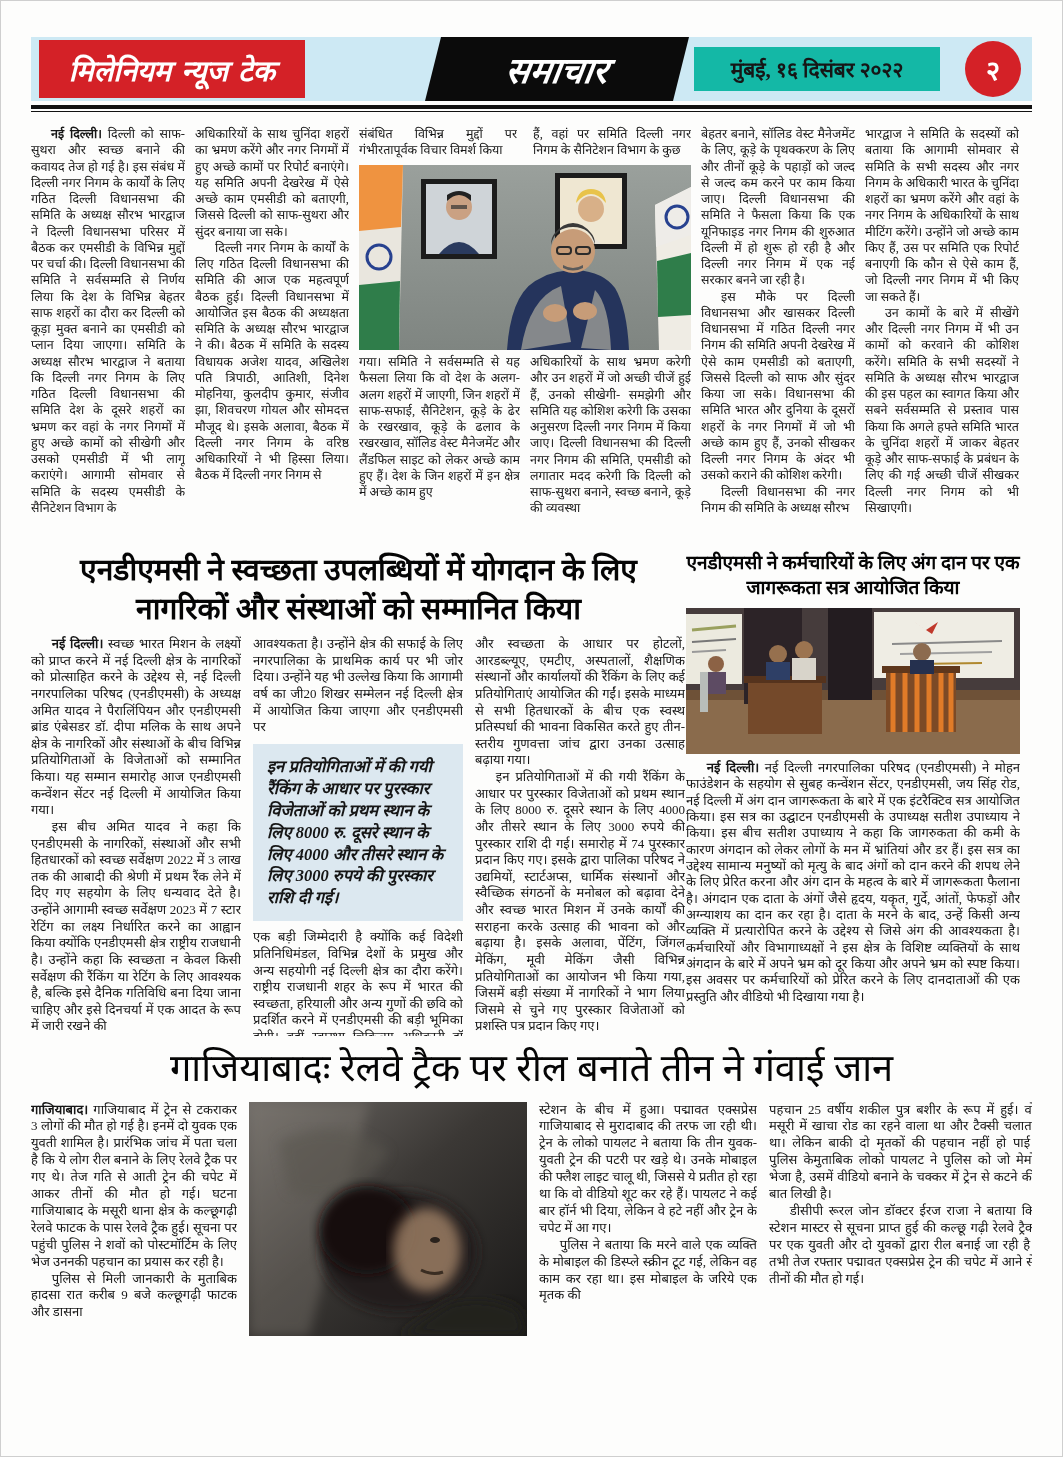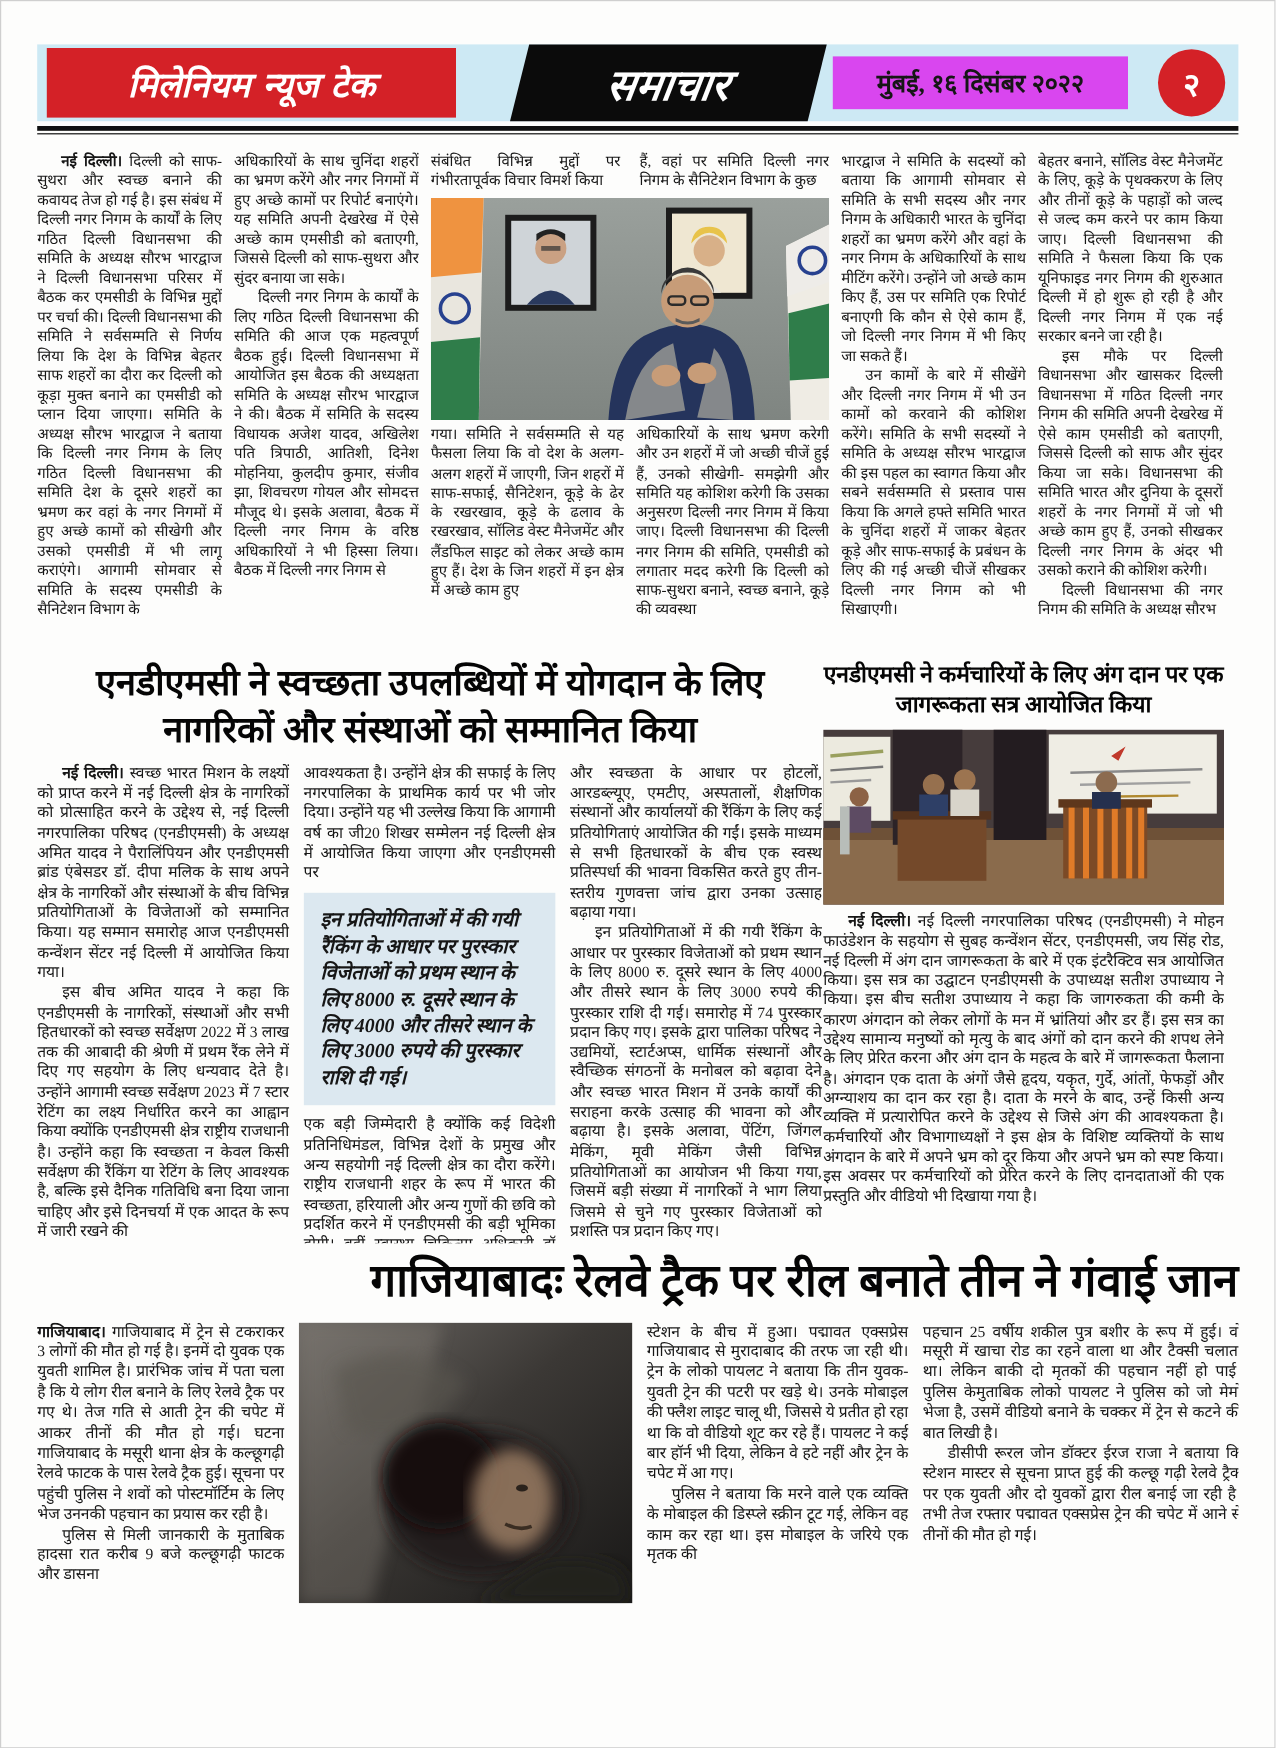--- a/index.html
+++ b/index.html
@@ -5,55 +5,55 @@
   * { margin:0; padding:0; box-sizing:border-box; }
   body { background:#e8e8e8; font-family:"Liberation Serif","DejaVu Serif",serif; }
   .page {
     position:relative; width:1063px; height:1457px; margin:0 auto;
     background:#fdfdfc; overflow:hidden; border:1px solid #cfcfcf;
     padding:0 30px; color:#161616;
   }
   
   .topbar { position:relative; margin-top:36px; height:64px; background:#cde9f4; }
   .brand {
-    position:absolute; left:8px; top:3px; width:341px; height:58px;
+    position:absolute; left:8px; top:3px; width:266px; height:58px;
     background:#d42127; display:flex; align-items:center; justify-content:center;
   }
   .brand span {
     color:#fff; font-family:"DejaVu Sans","Liberation Sans",sans-serif;
     font-weight:bold; font-style:italic; font-size:29px; white-space:nowrap;
   }
   .section-flag {
     position:absolute; left:402px; top:0; width:248px; height:64px;
     background:#0b0b0b; transform:skewX(-14deg);
     display:flex; align-items:center; justify-content:center;
   }
   .section-flag span {
     transform:skewX(6deg); color:#fff; font-weight:bold; font-style:italic;
     font-size:36px; font-family:"DejaVu Sans","Liberation Sans",sans-serif;
   }
   .datebox {
     position:absolute; left:663px; top:10px; width:246px; height:44px;
-    background:#d946ef; display:flex; align-items:center; justify-content:center;
+    background:#14b8a6; display:flex; align-items:center; justify-content:center;
   }
   .datebox span { font-weight:bold; font-size:21px; white-space:nowrap; }
   .pagenum {
     position:absolute; left:934px; top:4px; width:56px; height:56px; border-radius:50%;
     background:#d42127; display:flex; align-items:center; justify-content:center;
   }
   .pagenum span { color:#fff; font-size:27px; font-weight:bold; }
   .rule-double { margin-top:4px; border-top:4px solid #111; border-bottom:1px solid #111; height:7px; }
   
   .headline-xl {
     margin:6px 0 8px 0; text-align:center; font-weight:700; color:#050505;
     font-size:45px; line-height:1.24; letter-spacing:-0.5px;
   }
   .headline-md { text-align:center; font-weight:700; font-size:30px; line-height:1.3; color:#050505; }
   .headline-sm { text-align:center; font-weight:700; font-size:19px; line-height:1.32; color:#050505; }
-  .headline-lg { text-align:right; font-weight:700; font-size:38px; line-height:1.2; color:#050505; margin:10px 0 10px 0; }
+  .headline-lg { text-align:center; font-weight:400; font-size:38px; line-height:1.2; color:#050505; margin:10px 0 10px 0; }
   
   p { text-align:justify; }
   .story1 { display:flex; gap:10px; height:414px; overflow:hidden; margin-top:14px; }
   .story1 .ncol { width:154px; flex:0 0 auto; font-size:12.5px; line-height:1.3; overflow:hidden; }
   .story1 .midcol { width:332px; flex:0 0 auto; overflow:hidden; }
   .midtop, .midbottom { display:flex; gap:10px; }
   .midtop .half, .midbottom .half { width:161px; font-size:12.5px; line-height:1.3; overflow:hidden; }
   .midtop { height:36px; margin-bottom:3px;gap:16px; }
   .midbottom { height:182px; margin-top:4px; }
   .photo-frame { display:block; }
@@ -167,27 +167,27 @@
         <div class="half">
             <p class="cont">गया। समिति ने सर्वसम्मति से यह फैसला लिया कि वो देश के अलग-अलग शहरों में जाएगी, जिन शहरों में साफ-सफाई, सैनिटेशन, कूड़े के ढेर के रखरखाव, कूड़े के ढलाव के रखरखाव, सॉलिड वेस्ट मैनेजमेंट और लैंडफिल साइट को लेकर अच्छे काम हुए हैं। देश के जिन शहरों में इन क्षेत्र में अच्छे काम हुए</p>
           </div>
         <div class="half">
             <p class="cont">अधिकारियों के साथ भ्रमण करेगी और उन शहरों में जो अच्छी चीजें हुई हैं, उनको सीखेगी- समझेगी और समिति यह कोशिश करेगी कि उसका अनुसरण दिल्ली नगर निगम में किया जाए। दिल्ली विधानसभा की दिल्ली नगर निगम की समिति, एमसीडी को लगातार मदद करेगी कि दिल्ली को साफ-सुथरा बनाने, स्वच्छ बनाने, कूड़े की व्यवस्था</p>
           </div>
       </div>
     </div>
 
     <div class="ncol">
-      <p class="cont">भारद्वाज ने समिति के सदस्यों को बताया कि आगामी सोमवार से समिति के सभी सदस्य और नगर निगम के अधिकारी भारत के चुनिंदा शहरों का भ्रमण करेंगे और वहां के नगर निगम के अधिकारियों के साथ मीटिंग करेंगे। उन्होंने जो अच्छे काम किए हैं, उस पर समिति एक रिपोर्ट बनाएगी कि कौन से ऐसे काम हैं, जो दिल्ली नगर निगम में भी किए जा सकते हैं।</p>
-      <p class="indent">उन कामों के बारे में सीखेंगे और दिल्ली नगर निगम में भी उन कामों को करवाने की कोशिश करेंगे। समिति के सभी सदस्यों ने समिति के अध्यक्ष सौरभ भारद्वाज की इस पहल का स्वागत किया और सबने सर्वसम्मति से प्रस्ताव पास किया कि अगले हफ्ते समिति भारत के चुनिंदा शहरों में जाकर बेहतर कूड़े और साफ-सफाई के प्रबंधन के लिए की गई अच्छी चीजें सीखकर दिल्ली नगर निगम को भी सिखाएगी।</p>
-    </div>
-    <div class="ncol">
       <p class="cont">बेहतर बनाने, सॉलिड वेस्ट मैनेजमेंट के लिए, कूड़े के पृथक्करण के लिए और तीनों कूड़े के पहाड़ों को जल्द से जल्द कम करने पर काम किया जाए। दिल्ली विधानसभा की समिति ने फैसला किया कि एक यूनिफाइड नगर निगम की शुरुआत दिल्ली में हो शुरू हो रही है और दिल्ली नगर निगम में एक नई सरकार बनने जा रही है।</p>
       <p class="indent">इस मौके पर दिल्ली विधानसभा और खासकर दिल्ली विधानसभा में गठित दिल्ली नगर निगम की समिति अपनी देखरेख में ऐसे काम एमसीडी को बताएगी, जिससे दिल्ली को साफ और सुंदर किया जा सके। विधानसभा की समिति भारत और दुनिया के दूसरों शहरों के नगर निगमों में जो भी अच्छे काम हुए हैं, उनको सीखकर दिल्ली नगर निगम के अंदर भी उसको कराने की कोशिश करेगी।</p>
       <p class="indent">दिल्ली विधानसभा की नगर निगम की समिति के अध्यक्ष सौरभ</p>
+    </div>
+    <div class="ncol">
+      <p class="cont">भारद्वाज ने समिति के सदस्यों को बताया कि आगामी सोमवार से समिति के सभी सदस्य और नगर निगम के अधिकारी भारत के चुनिंदा शहरों का भ्रमण करेंगे और वहां के नगर निगम के अधिकारियों के साथ मीटिंग करेंगे। उन्होंने जो अच्छे काम किए हैं, उस पर समिति एक रिपोर्ट बनाएगी कि कौन से ऐसे काम हैं, जो दिल्ली नगर निगम में भी किए जा सकते हैं।</p>
+      <p class="indent">उन कामों के बारे में सीखेंगे और दिल्ली नगर निगम में भी उन कामों को करवाने की कोशिश करेंगे। समिति के सभी सदस्यों ने समिति के अध्यक्ष सौरभ भारद्वाज की इस पहल का स्वागत किया और सबने सर्वसम्मति से प्रस्ताव पास किया कि अगले हफ्ते समिति भारत के चुनिंदा शहरों में जाकर बेहतर कूड़े और साफ-सफाई के प्रबंधन के लिए की गई अच्छी चीजें सीखकर दिल्ली नगर निगम को भी सिखाएगी।</p>
     </div>
   </section>
 
   <div class="row2">
 
     <div class="left2">
       <h2 class="headline-md">एनडीएमसी ने स्वच्छता उपलब्धियों में योगदान के लिए नागरिकों और संस्थाओं को सम्मानित किया</h2>
       <section class="story2">
         <div class="ncol">
           <p class="lead indent"><b class="dateline">नई दिल्ली।</b> <span>स्वच्छ भारत मिशन के लक्ष्यों को प्राप्त करने में नई दिल्ली क्षेत्र के नागरिकों को प्रोत्साहित करने के उद्देश्य से, नई दिल्ली नगरपालिका परिषद (एनडीएमसी) के अध्यक्ष अमित यादव ने पैरालिंपियन और एनडीएमसी ब्रांड एंबेसडर डॉ. दीपा मलिक के साथ अपने क्षेत्र के नागरिकों और संस्थाओं के बीच विभिन्न प्रतियोगिताओं के विजेताओं को सम्मानित किया। यह सम्मान समारोह आज एनडीएमसी कन्वेंशन सेंटर नई दिल्ली में आयोजित किया गया।</span></p>

